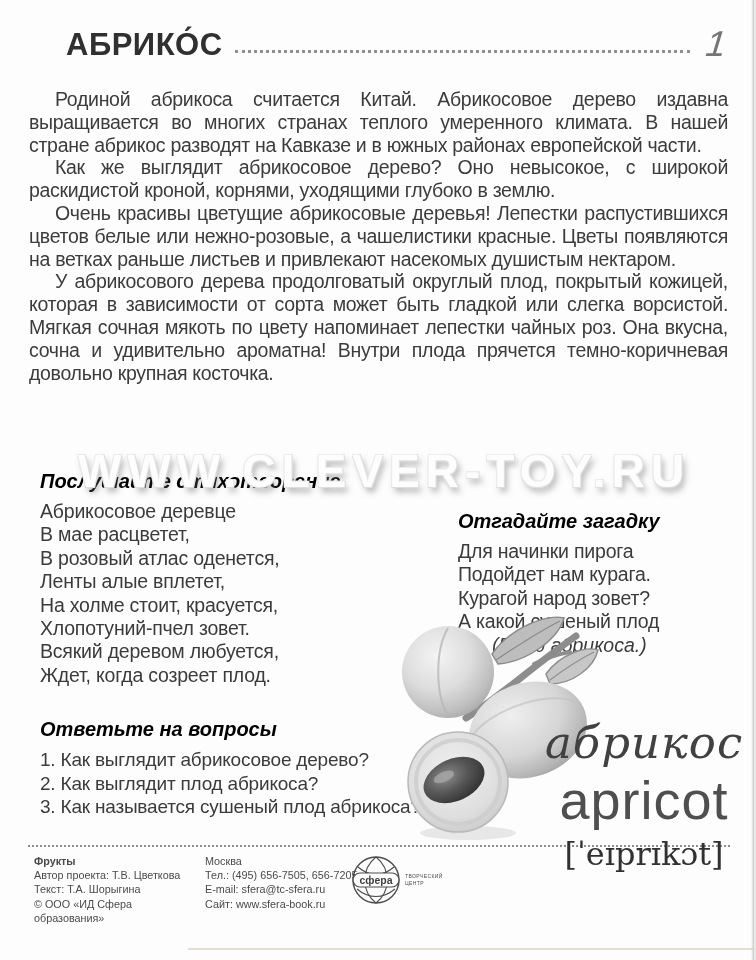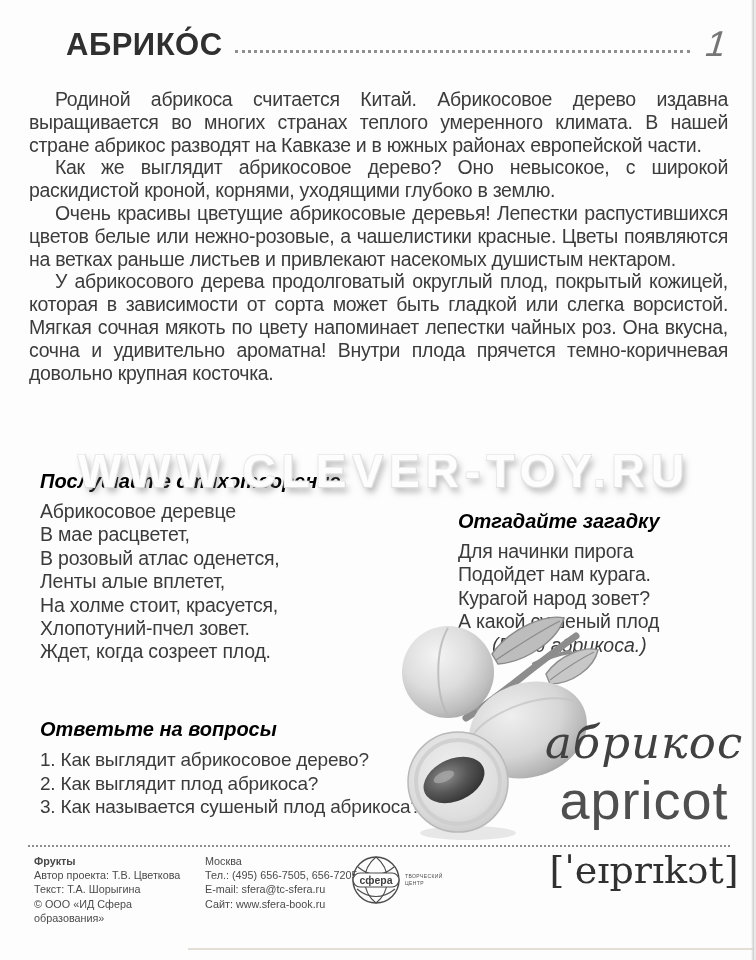--- a/index.html
+++ b/index.html
@@ -47,21 +47,21 @@
     pointer-events:none;
   }
 
   
   .illustration{position:absolute;left:396px;top:608px;}
 
   
   .vocab{position:absolute;left:536px;top:716px;width:216px;text-align:center;z-index:4;}
   .vocab-ru{font-family:"DejaVu Serif",serif;font-style:italic;font-size:45px;color:#414141;line-height:1.2;letter-spacing:1px;}
   .vocab-en{font-size:54px;color:#4f4f4f;line-height:1.05;letter-spacing:1px;margin-top:2px;}
-  .vocab-tr{font-family:"DejaVu Serif",serif;font-size:38px;color:#313131;line-height:1.15;margin-top:20px;}
+  .vocab-tr{font-family:"DejaVu Serif",serif;font-size:32px;color:#313131;line-height:1.15;margin-top:7px;}
 
   
   .footer-rule{position:absolute;left:28px;right:24px;top:845px;border-top:2.5px dotted #8d8d8d;}
   .footer-col{position:absolute;top:854px;font-size:10.8px;line-height:14.2px;color:#4a4a4a;}
   .footer-col.credits{left:34px;width:170px;}
   .footer-col.contacts{left:205px;width:165px;}
   .footer-series{font-weight:bold;}
   .footer-logo{position:absolute;left:350px;top:854px;}
 </style>
 </head>
@@ -85,20 +85,21 @@
   <div class="watermark">WWW.CLEVER-TOY.RU</div>
 
   <div class="poem-col">
     <div class="col-heading">Послушайте стихотворение</div>
     <div class="verse-line">Абрикосовое деревце</div>
     <div class="verse-line">В мае расцветет,</div>
     <div class="verse-line">В розовый атлас оденется,</div>
     <div class="verse-line">Ленты алые вплетет,</div>
     <div class="verse-line">На холме стоит, красуется,</div>
     <div class="verse-line">Хлопотуний-пчел зовет.</div>
+    <div class="verse-line">Всякий деревом любуется,</div>
     <div class="verse-line">Ждет, когда созреет плод.</div>
   </div>
 
   <div class="riddle-col">
     <div class="col-heading">Отгадайте загадку</div>
     <div class="verse-line">Для начинки пирога</div>
     <div class="verse-line">Подойдет нам курага.</div>
     <div class="verse-line">Курагой народ зовет?</div>
     <div class="verse-line">А какой сушеный плод</div>
     <div class="riddle-answer">(Плод абрикоса.)</div>

